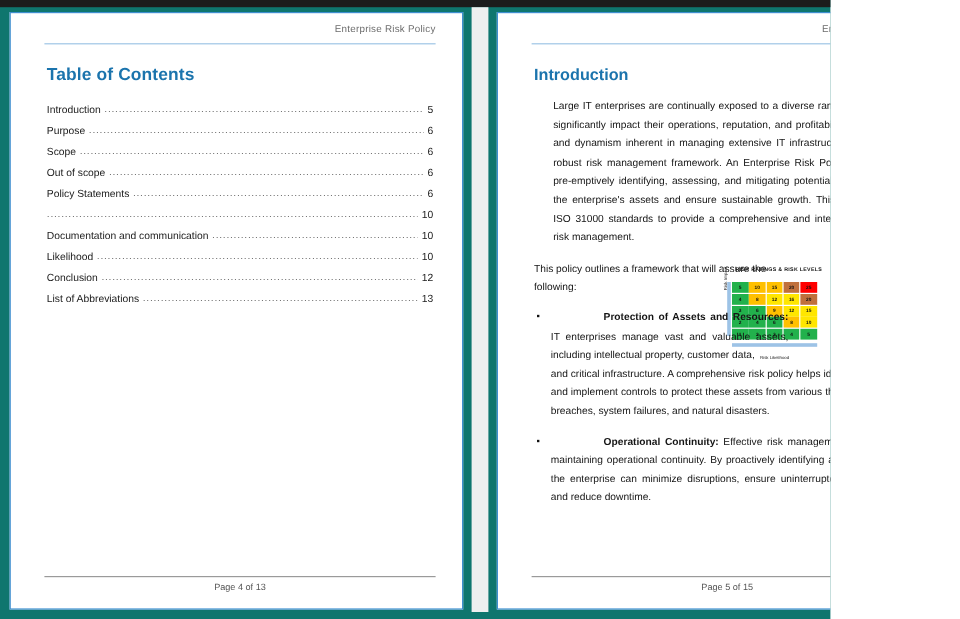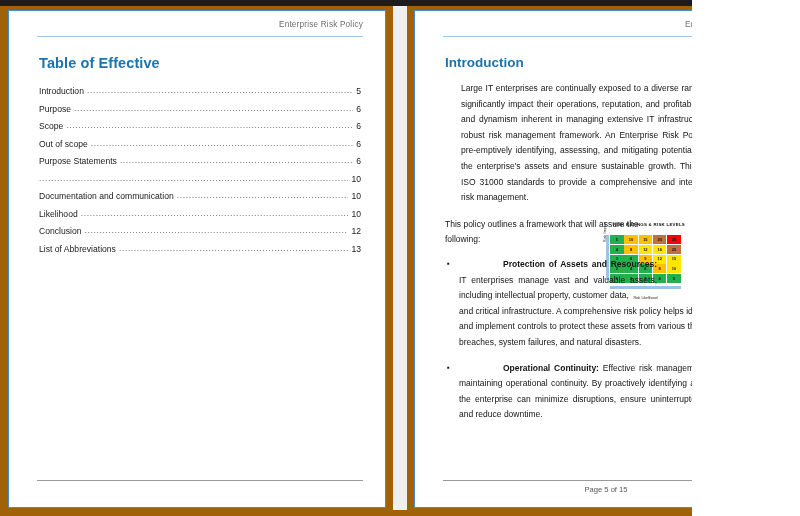--- a/index.html
+++ b/index.html
@@ -5,21 +5,21 @@
   * { box-sizing: border-box; }
   html, body {
     margin: 0; padding: 0;
     width: 800px; height: 516px;
     background: #ffffff;
     font-family: "Liberation Sans", sans-serif;
   }
   .viewport {
     position: relative;
     width: 692px; height: 516px;
-    background: #a16207;
+    background: #0f766e;
     overflow: hidden;
   }
   .topbar {
     position: absolute; left: 0; top: 0;
     width: 800px; height: 6px;
     background: #1c1c1c;
   }
   .gutter {
     position: absolute; top: 6px; left: 393px;
     width: 14px; height: 504px;
@@ -261,21 +261,21 @@
 <div class="viewport">
 
   <div class="topbar"></div>
   <div class="gutter"></div>
 
   <div class="page page-left">
     <div class="page-inner">
       <div class="hdr">Enterprise Risk Policy</div>
       <div class="hdr-rule"></div>
 
-      <div class="toc-title">Table of Effective</div>
+      <div class="toc-title">Table of Contents</div>
 
       <div class="toc-list" id="toc-list">
           <div class="toc-row">
             <span class="toc-label">Introduction</span>
             <span class="toc-dots"></span>
             <span class="toc-page">5</span>
           </div>
           <div class="toc-row">
             <span class="toc-label">Purpose</span>
             <span class="toc-dots"></span>
@@ -285,21 +285,21 @@
             <span class="toc-label">Scope</span>
             <span class="toc-dots"></span>
             <span class="toc-page">6</span>
           </div>
           <div class="toc-row">
             <span class="toc-label">Out of scope</span>
             <span class="toc-dots"></span>
             <span class="toc-page">6</span>
           </div>
           <div class="toc-row">
-            <span class="toc-label">Purpose Statements</span>
+            <span class="toc-label">Policy Statements</span>
             <span class="toc-dots"></span>
             <span class="toc-page">6</span>
           </div>
           <div class="toc-row">
             <span class="toc-dots"></span>
             <span class="toc-page">10</span>
           </div>
           <div class="toc-row">
             <span class="toc-label">Documentation and communication</span>
             <span class="toc-dots"></span>
@@ -316,20 +316,21 @@
             <span class="toc-page">12</span>
           </div>
           <div class="toc-row">
             <span class="toc-label">List of Abbreviations</span>
             <span class="toc-dots"></span>
             <span class="toc-page">13</span>
           </div>
         </div>
 
       <div class="ftr-rule"></div>
+      <div class="ftr">Page 4 of 13</div>
     </div>
   </div>
 
   <div class="page page-right">
     <div class="page-inner">
       <div class="hdr">Enterprise Risk Policy</div>
       <div class="hdr-rule"></div>
 
       <div class="sec-title">Introduction</div>
 

